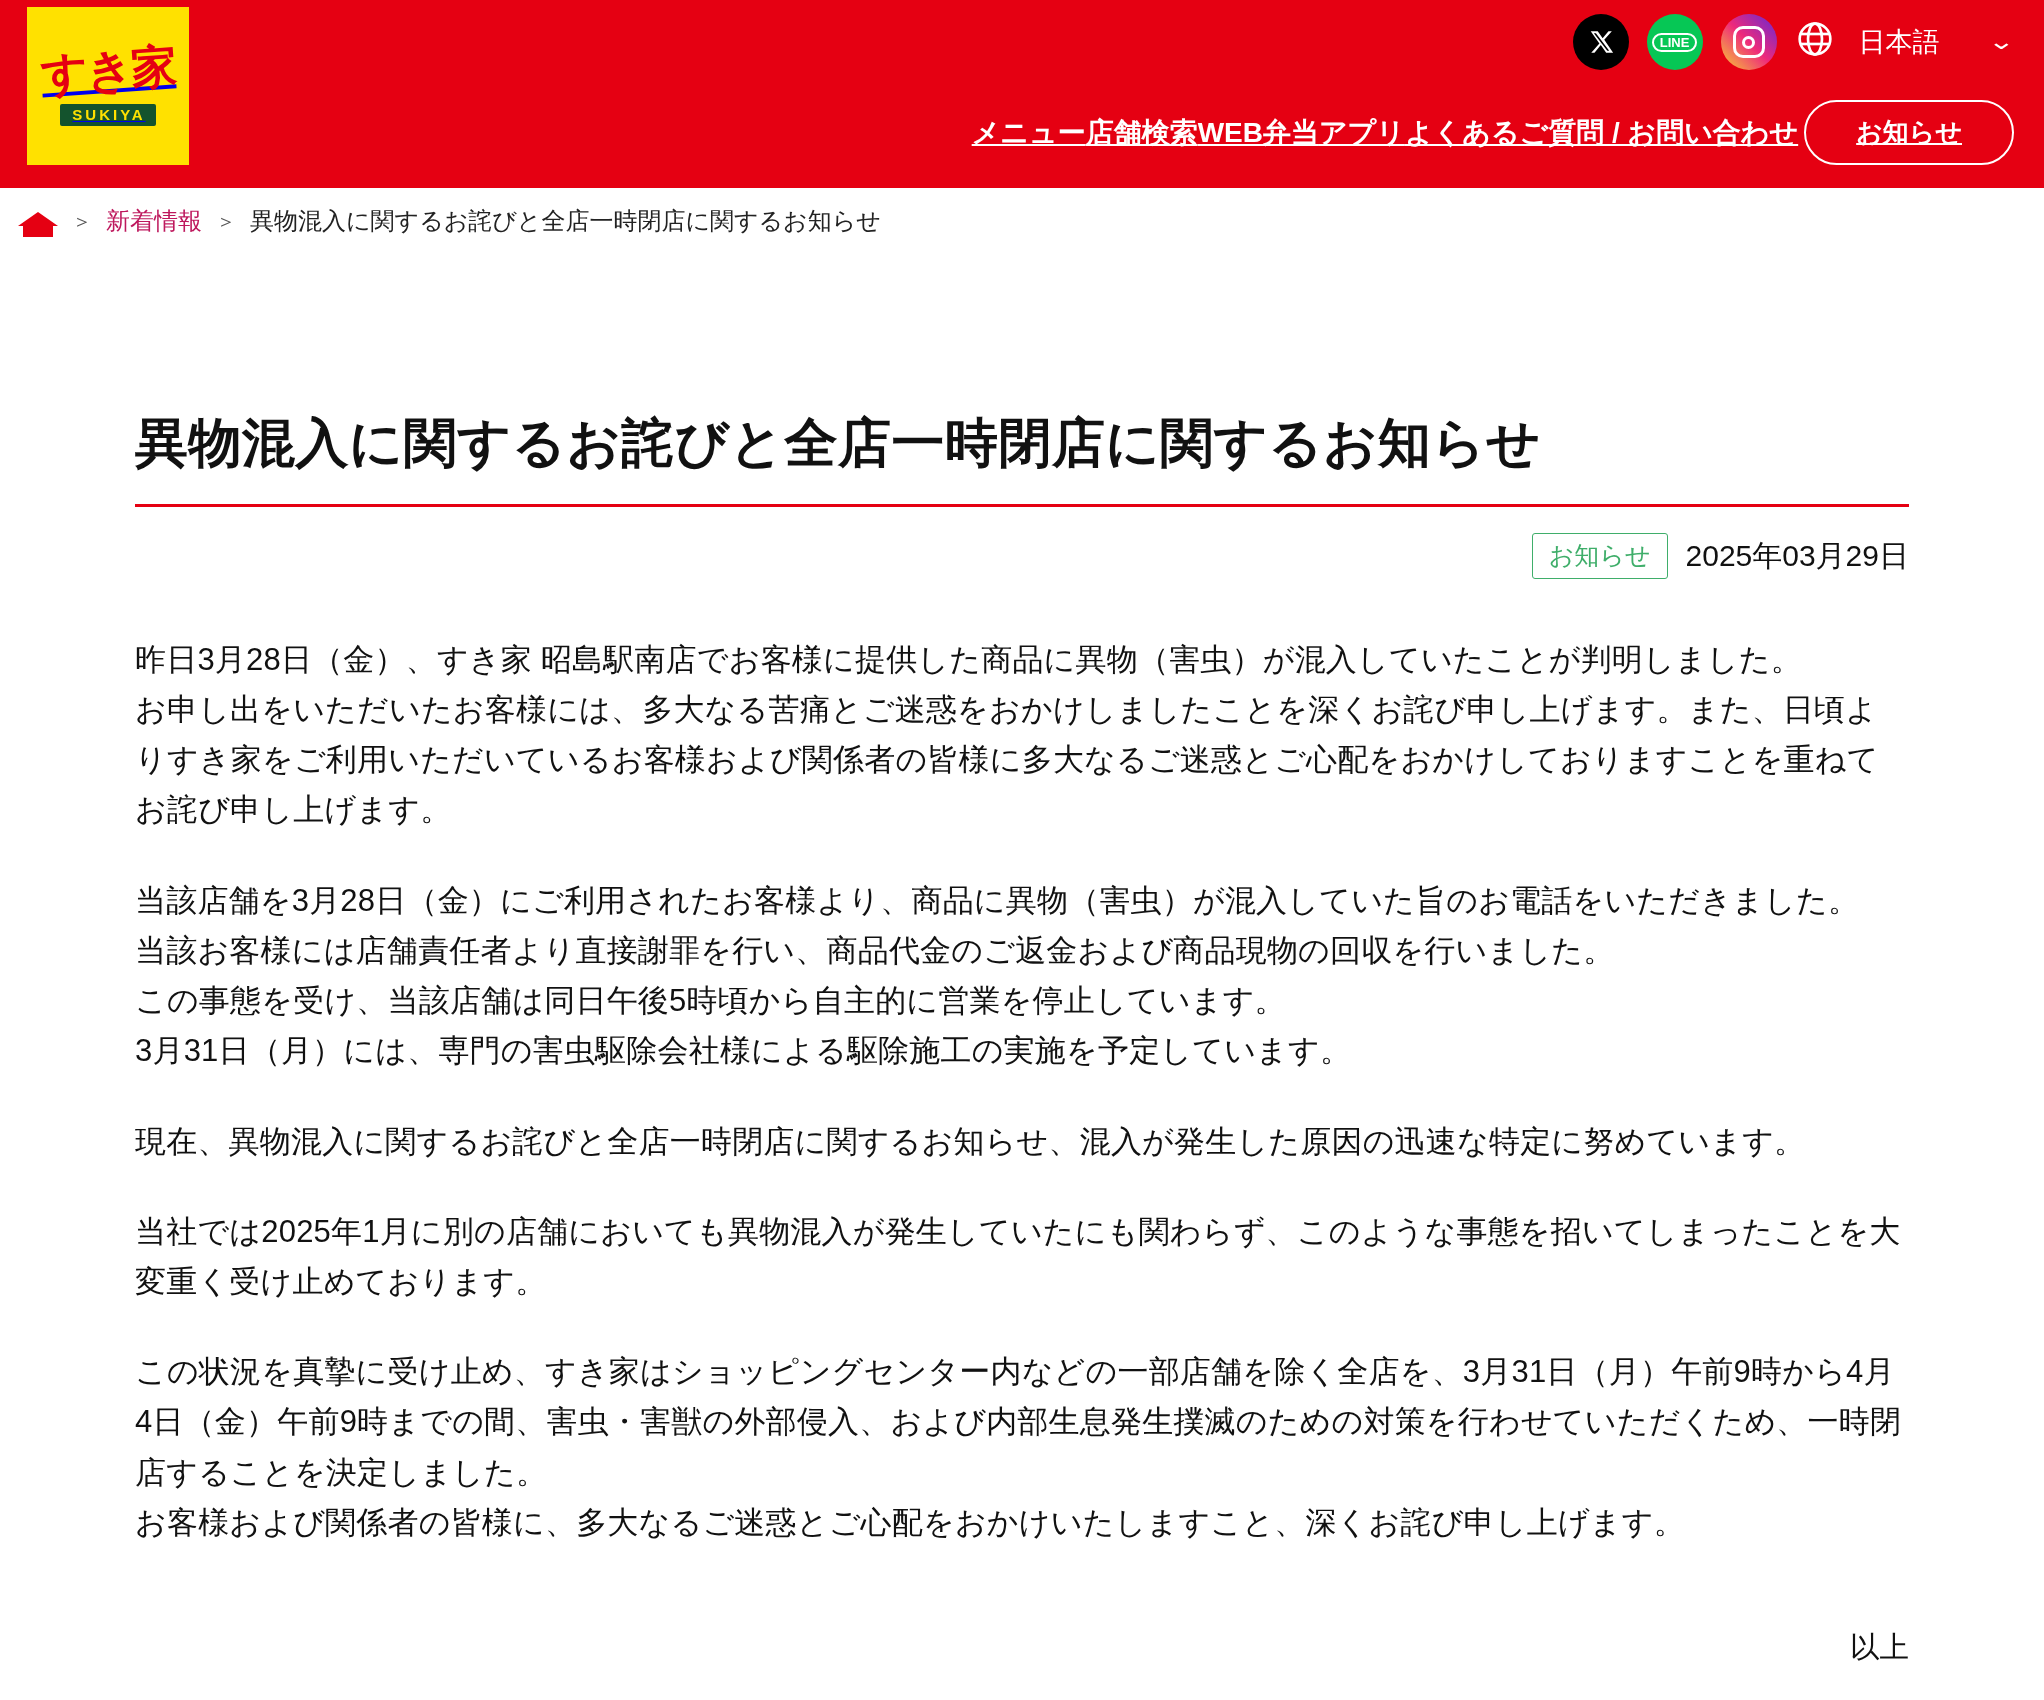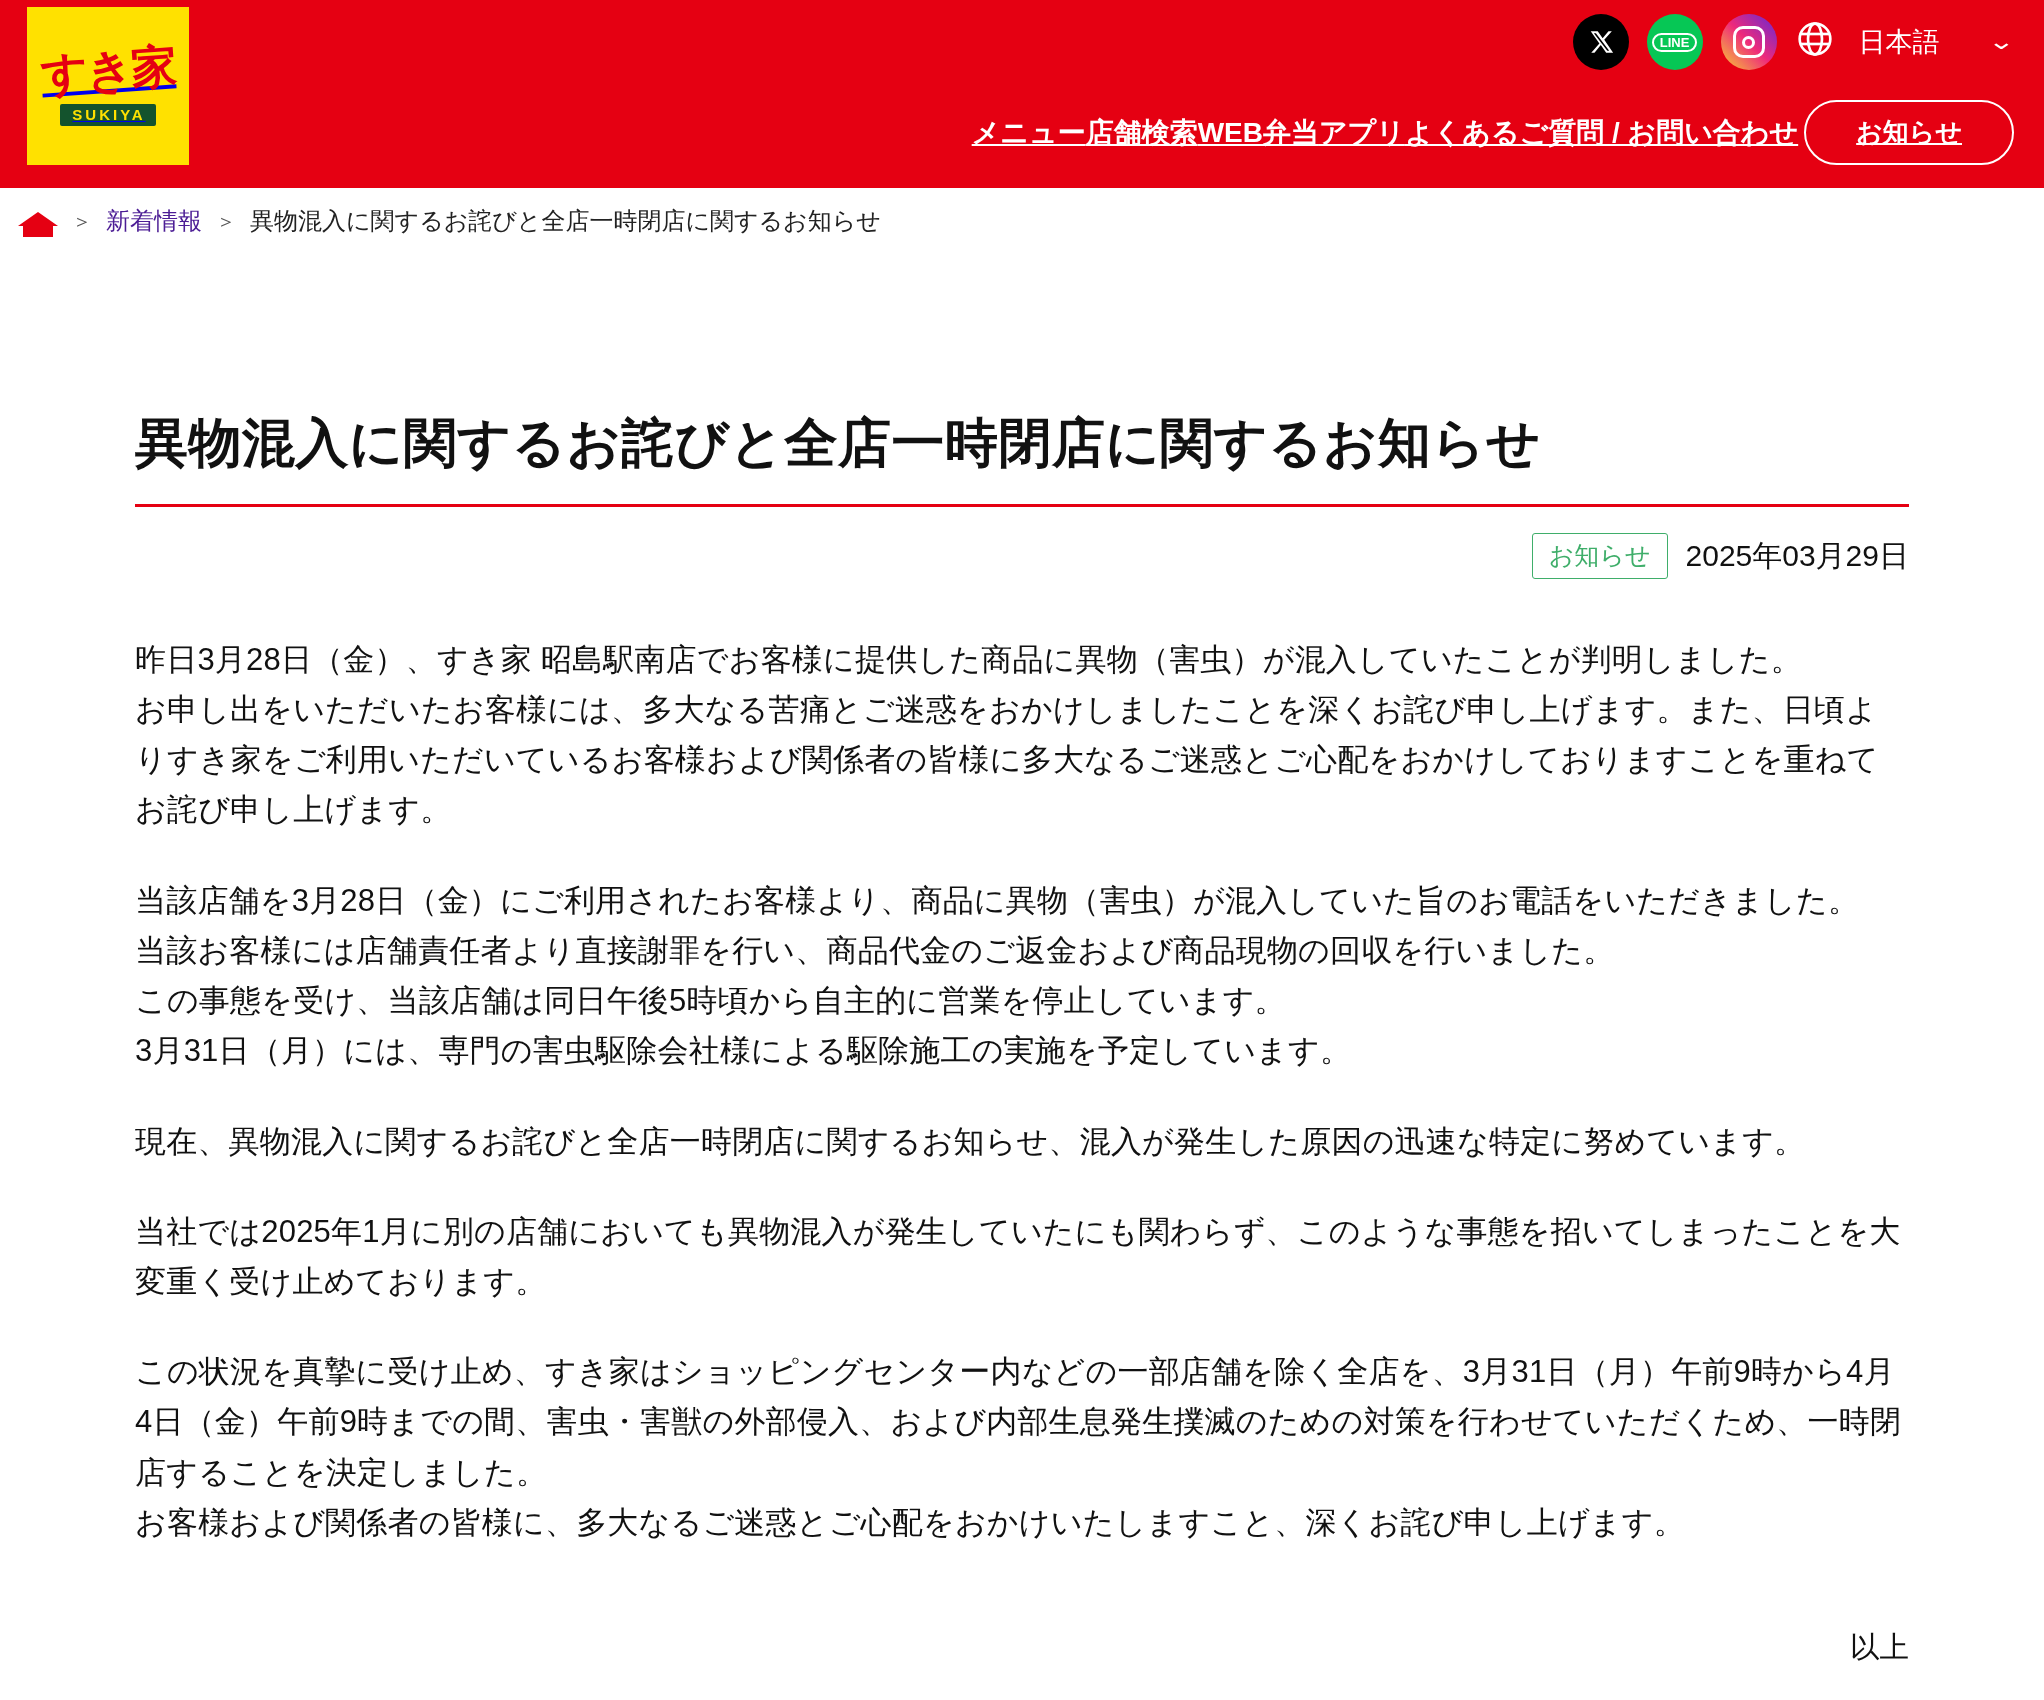--- a/index.html
+++ b/index.html
@@ -270,21 +270,21 @@
     <a class="nav-item" href="#">WEB弁当</a>
     <a class="nav-item" href="#">アプリ</a>
     <a class="nav-item" href="#">よくあるご質問 / お問い合わせ</a>
     <a class="recruit" href="#">お知らせ</a>
   </nav>
 </div>
 
 <div class="breadcrumb">
   <a class="home-icon" href="#"></a>
   <span class="sep">＞</span>
-  <a href="#" style="color:#4c1d95;text-decoration:none">新着情報</a>
+  <a href="#" style="color:#be185d;text-decoration:none">新着情報</a>
   <span class="sep">＞</span>
   <span>異物混入に関するお詫びと全店一時閉店に関するお知らせ</span>
 </div>
 
 <main class="main">
   <h1 class="page-title">異物混入に関するお詫びと全店一時閉店に関するお知らせ</h1>
   <hr class="title-rule">
 
   <div class="meta-row">
     <span class="badge">お知らせ</span>

